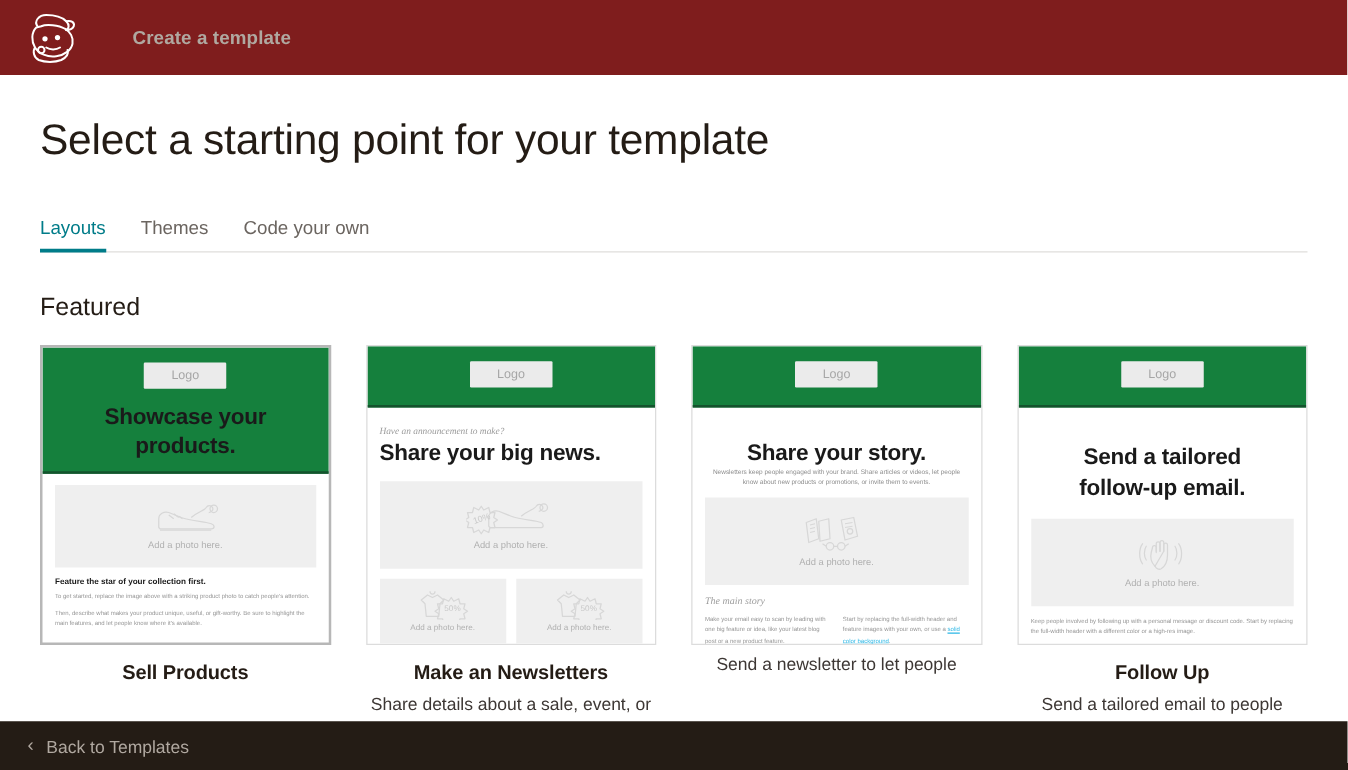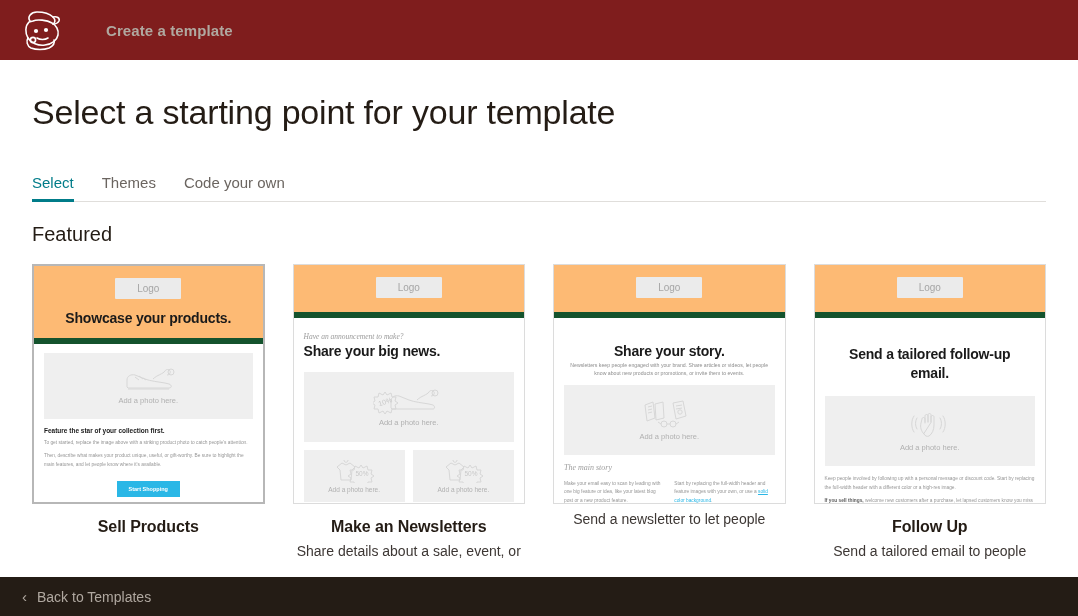--- a/index.html
+++ b/index.html
@@ -54,57 +54,57 @@
     border-bottom: 3px solid transparent;
     margin-bottom: -1px;
   }
   .tab.active { color: #007c89; border-bottom-color: #007c89; font-weight: 400; }
 
   
   .section-title {
     font-size: 20px;
     color: #241c15;
     font-weight: 400;
-    margin-top: 21px;
+    margin-top: 33px;
   }
 
   
   .grid {
     display: flex;
     gap: 28px;
     margin-top: 18px;
   }
   .card-col { width: 234px; }
   .card-preview {
     height: 240px;
     border: 1px solid #dcdcdc;
     background: #ffffff;
     overflow: hidden;
     cursor: pointer;
     position: relative;
   }
   .card-col.selected .card-preview { border: 2px solid #b7b7b7; }
 
   .prev-head {
-    background: #fdba74;
+    background: #15803d;
     padding: 12px 10px 10px;
     text-align: center;
-    border-bottom: 6px solid #14532d;
+    border-bottom: 2px solid #14532d;
   }
   .logo-box {
     display: inline-block;
     background: #ebebeb;
     color: #a6a6a6;
     font-size: 10px;
     padding: 5px 22px;
     border-radius: 1px;
   }
   .prev-h1 {
     margin-top: 11px;
-    font-size: 14px;
+    font-size: 18px;
     font-weight: bold;
     color: #1a1a1a;
     letter-spacing: -.2px;
     line-height: 1.25;
   }
   .prev-kicker {
     font-family: "Liberation Serif", serif;
     font-style: italic;
     font-size: 7.5px;
     color: #9a9a9a;
@@ -227,21 +227,21 @@
     </svg>
   </div>
   <div class="topbar-title">Create a template</div>
 </div>
 
 <div class="page">
 
   <h1 class="page-title">Select a starting point for your template</h1>
 
   <div class="tabs">
-    <div class="tab active">Select</div>
+    <div class="tab active">Layouts</div>
     <div class="tab">Themes</div>
     <div class="tab">Code your own</div>
   </div>
 
   <h2 class="section-title">Featured</h2>
 
   <div class="grid">
 
     <div class="card-col selected">
       <div class="card-preview">

